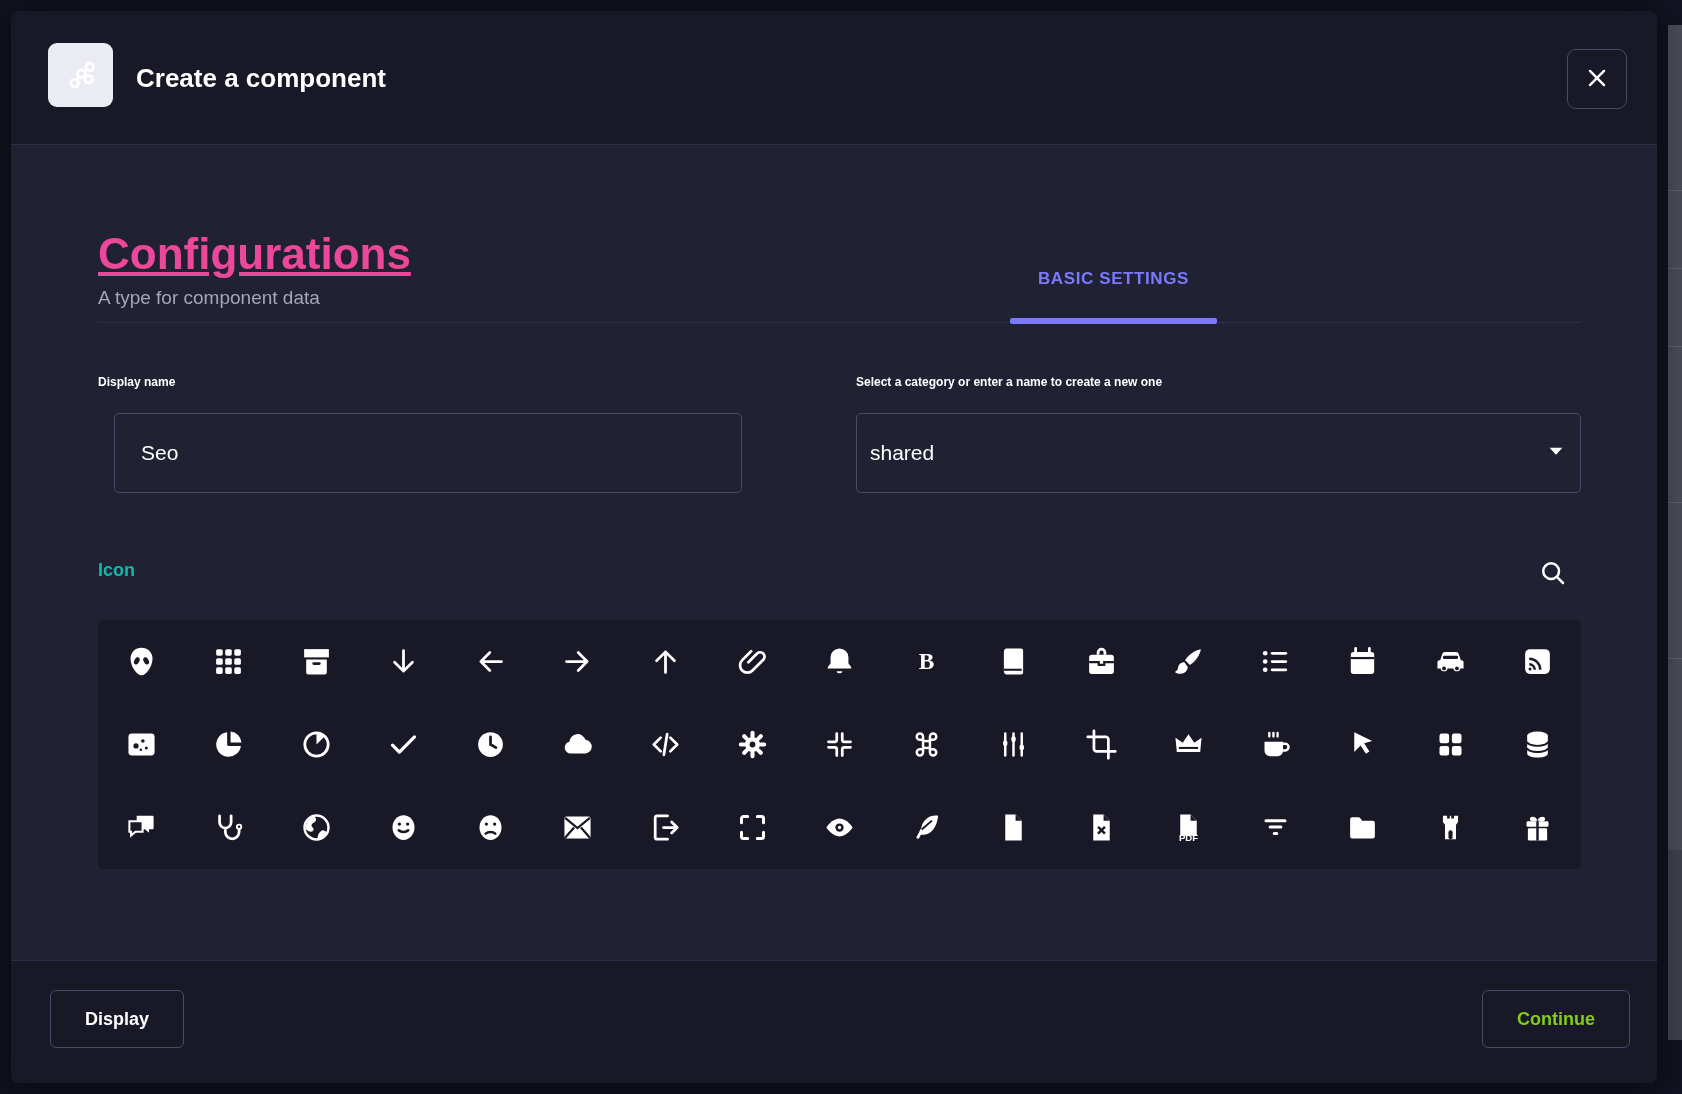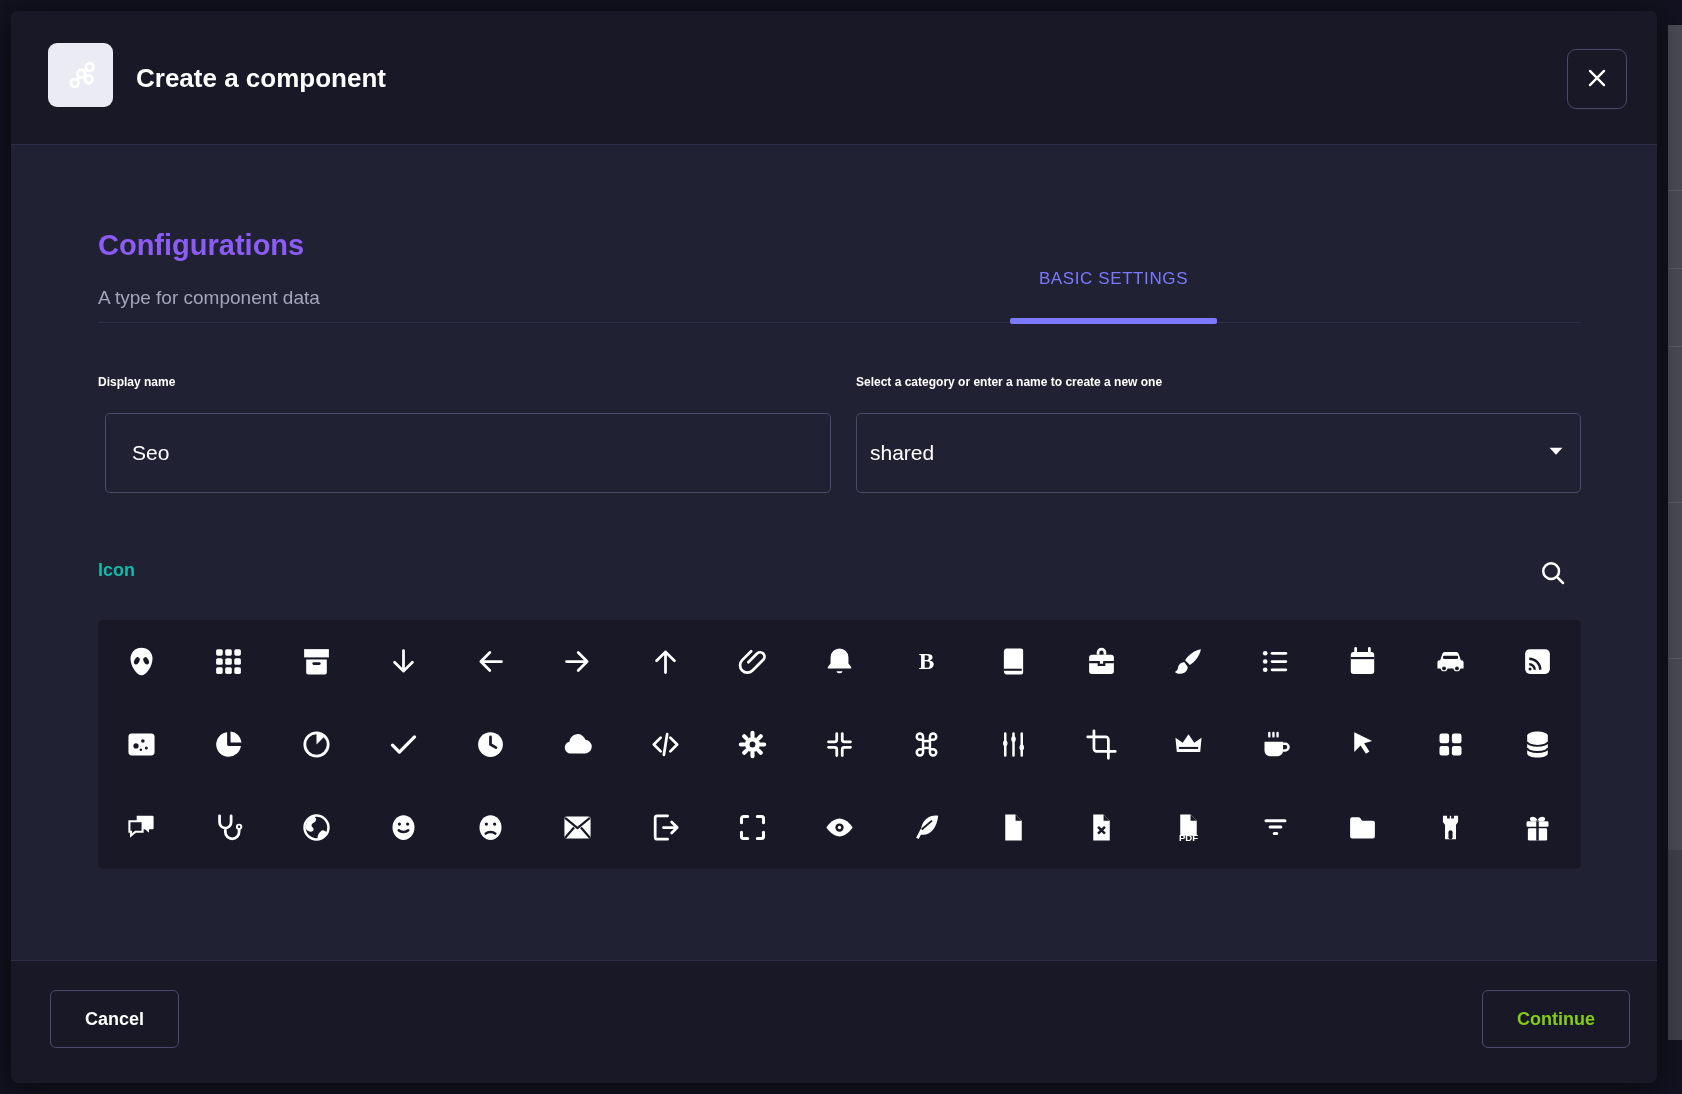--- a/index.html
+++ b/index.html
@@ -38,47 +38,47 @@
     display:flex; align-items:center;
     font-size:26px; font-weight:bold; color:#ffffff;
   }
   .close-btn {
     position:absolute; left:1556px; top:38px; width:60px; height:60px;
     background:transparent; border:1px solid #4a4a6a; border-radius:9px;
     display:flex; align-items:center; justify-content:center; cursor:pointer;
   }
 
   
-  .heading { position:absolute; left:87px; top:218px; font-size:29px; font-weight:bold; color:#8b5cf6; }
+  .heading { position:absolute; left:87px; top:218px; font-size:44px; font-weight:bold; color:#ec4899;text-decoration:underline; }
   .subheading { position:absolute; left:87px; top:276px; font-size:19px; color:#a5a5ba; }
   .section-divider { position:absolute; left:87px; top:311px; width:1483px; height:1px; background:#2e2e48; }
 
   .tabs { position:absolute; left:999px; top:240px; height:71px; display:flex; }
   .tab {
     position:relative; display:flex; align-items:center; justify-content:center;
-    padding-bottom:16px; font-size:17px; font-weight:normal; letter-spacing:.6px;
+    padding-bottom:16px; font-size:17px; font-weight:bold; letter-spacing:.6px;
     background:transparent; border:none; cursor:pointer;
   }
   .tab.basic { width:207px; color:#7b79ff; }
   .tab.advanced { width:246px; color:#a5a5ba; }
   .tab.basic::after {
     content:""; position:absolute; left:0; right:0; bottom:-2px; height:6px;
     background:#7b79ff; border-radius:2px;
   }
 
   .field-label { position:absolute; font-size:12px; font-weight:bold; color:#ffffff; }
   .lbl-left { left:87px; top:364px; }
   .lbl-right { left:845px; top:364px; }
   .text-input {
     position:absolute; top:402px; height:80px;
     background:transparent; border:1px solid #4a4a6a; border-radius:5px;
     color:#ffffff; font-size:21px; padding:0 26px;
     font-family:"Liberation Sans", sans-serif;
   }
-  .input-left { left:94px; width:726px; }
+  .input-left { left:103px; width:628px; }
   .select {
     position:absolute; left:845px; top:402px; width:725px; height:80px;
     border:1px solid #4a4a6a; border-radius:5px;
     display:flex; align-items:center; justify-content:space-between;
     padding:0 13px; font-size:21px; color:#ffffff; cursor:pointer;
   }
 
   .icon-label { position:absolute; left:87px; top:549px; font-size:18px; font-weight:bold; color:#14b8a6; }
   .search-btn {
     position:absolute; left:1520px; top:541px; width:44px; height:44px;
@@ -511,17 +511,17 @@
           <path d="M12 6.8C10.5 3.2 6 3.7 6.5 6.2c.3 1.6 3 1.9 5.5.6z"></path>
           <path d="M12 6.8c1.5-3.6 6-3.1 5.5-.6-.3 1.6-3 1.9-5.5.6z"></path>
           <rect x="4" y="7.5" width="16" height="4" rx="1"></rect>
           <rect x="5" y="12.6" width="14" height="8.9" rx="1"></rect>
           <path d="M12 7.5v14" stroke="#181826" stroke-width="1.8"></path>
         </svg>
       </div>
     </div>
 
   <div class="modal-footer">
-    <button class="btn btn-cancel">Cancel</button>
+    <button class="btn btn-cancel">Display</button>
     <button class="btn btn-continue">Continue</button>
   </div>
 
 </div>
 
 </body></html>

